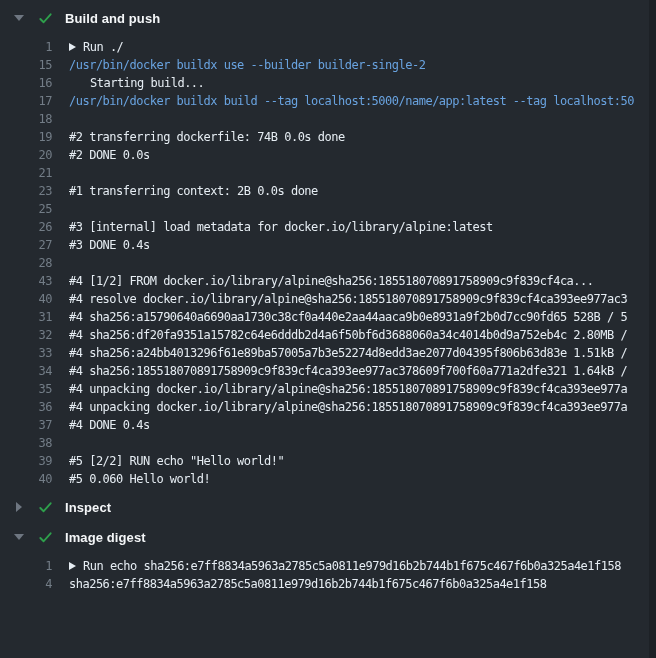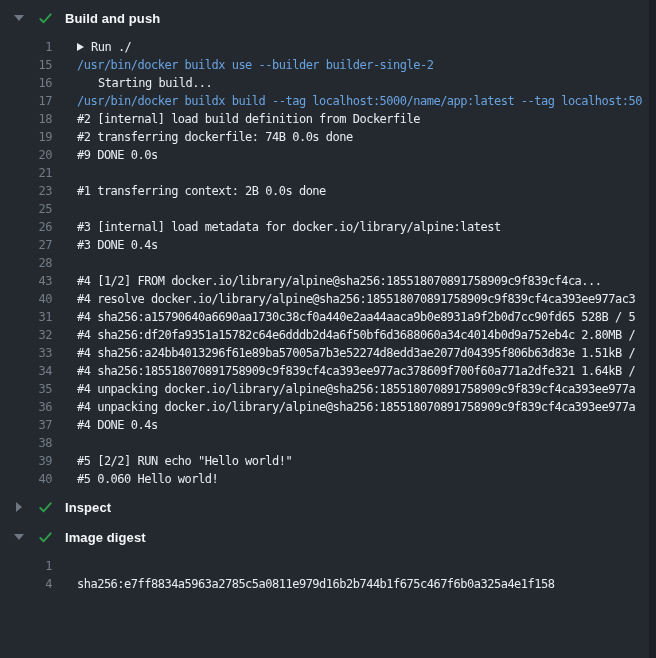--- a/index.html
+++ b/index.html
@@ -35,21 +35,21 @@
   }
   .section-lines { padding-top:9px; }
   .line {
     display:flex; align-items:center; height:18px; white-space:pre; overflow:hidden;
   }
   .gutter {
     width:52px; flex:none; text-align:right;
     color:#737d87; font-size:12px; letter-spacing:-0.5px; cursor:pointer;
   }
   .content {
-    margin-left:25px; display:flex; align-items:center;
+    margin-left:17px; display:flex; align-items:center;
     color:#e6edf3; font-size:12px; letter-spacing:-0.5px; white-space:pre;
   }
   .content.command { color:#69a3e0; font-weight:normal; }
   .play-tri {
     width:0; height:0; border-top:4.5px solid transparent; border-bottom:4.5px solid transparent;
     border-left:7px solid #e6edf3; margin-right:7px; flex:none;
   }
   .line-icon { width:14px; height:14px; margin-right:7px; flex:none; }
   .right-gutter {
     position:absolute; top:0; right:0; width:7px; height:658px;
@@ -93,31 +93,30 @@
 <span>Starting build...</span></span>
   </div>
 
   <div class="line">
     <span class="gutter">17</span>
     <span class="content command"><span>/usr/bin/docker buildx build --tag localhost:5000/name/app:latest --tag localhost:50</span></span>
   </div>
 
   <div class="line">
     <span class="gutter">18</span>
-    <span class="content"><span>#2 [internal] load build definition from Dockerfile</span></span>
   </div>
 
   <div class="line">
     <span class="gutter">19</span>
     <span class="content"><span>#2 transferring dockerfile: 74B 0.0s done</span></span>
   </div>
 
   <div class="line">
     <span class="gutter">20</span>
-    <span class="content"><span>#9 DONE 0.0s</span></span>
+    <span class="content"><span>#2 DONE 0.0s</span></span>
   </div>
 
   <div class="line">
     <span class="gutter">21</span>
     <span class="content"><span></span></span>
   </div>
 
 
   <div class="line">
     <span class="gutter">23</span>
@@ -230,20 +229,21 @@
       <span class="check-box">
         <svg width="15" height="15" viewBox="0 0 16 16">
           <path d="M2.5 8.5 L6 12 L13.5 3.5" fill="none" stroke="#2ea04c" stroke-width="2" stroke-linecap="round" stroke-linejoin="round"></path>
         </svg>
       </span>
       <span class="section-title">Image digest</span>
     </div>
     <div class="section-lines">
   <div class="line">
     <span class="gutter">1</span>
+    <span class="content"><span class="play-tri"></span><span>Run echo sha256:e7ff8834a5963a2785c5a0811e979d16b2b744b1f675c467f6b0a325a4e1f158</span></span>
   </div>
 
   <div class="line">
     <span class="gutter">4</span>
     <span class="content"><span>sha256:e7ff8834a5963a2785c5a0811e979d16b2b744b1f675c467f6b0a325a4e1f158</span></span>
   </div>
 </div>
   </section>
 </div>
 <div class="right-gutter"></div>

